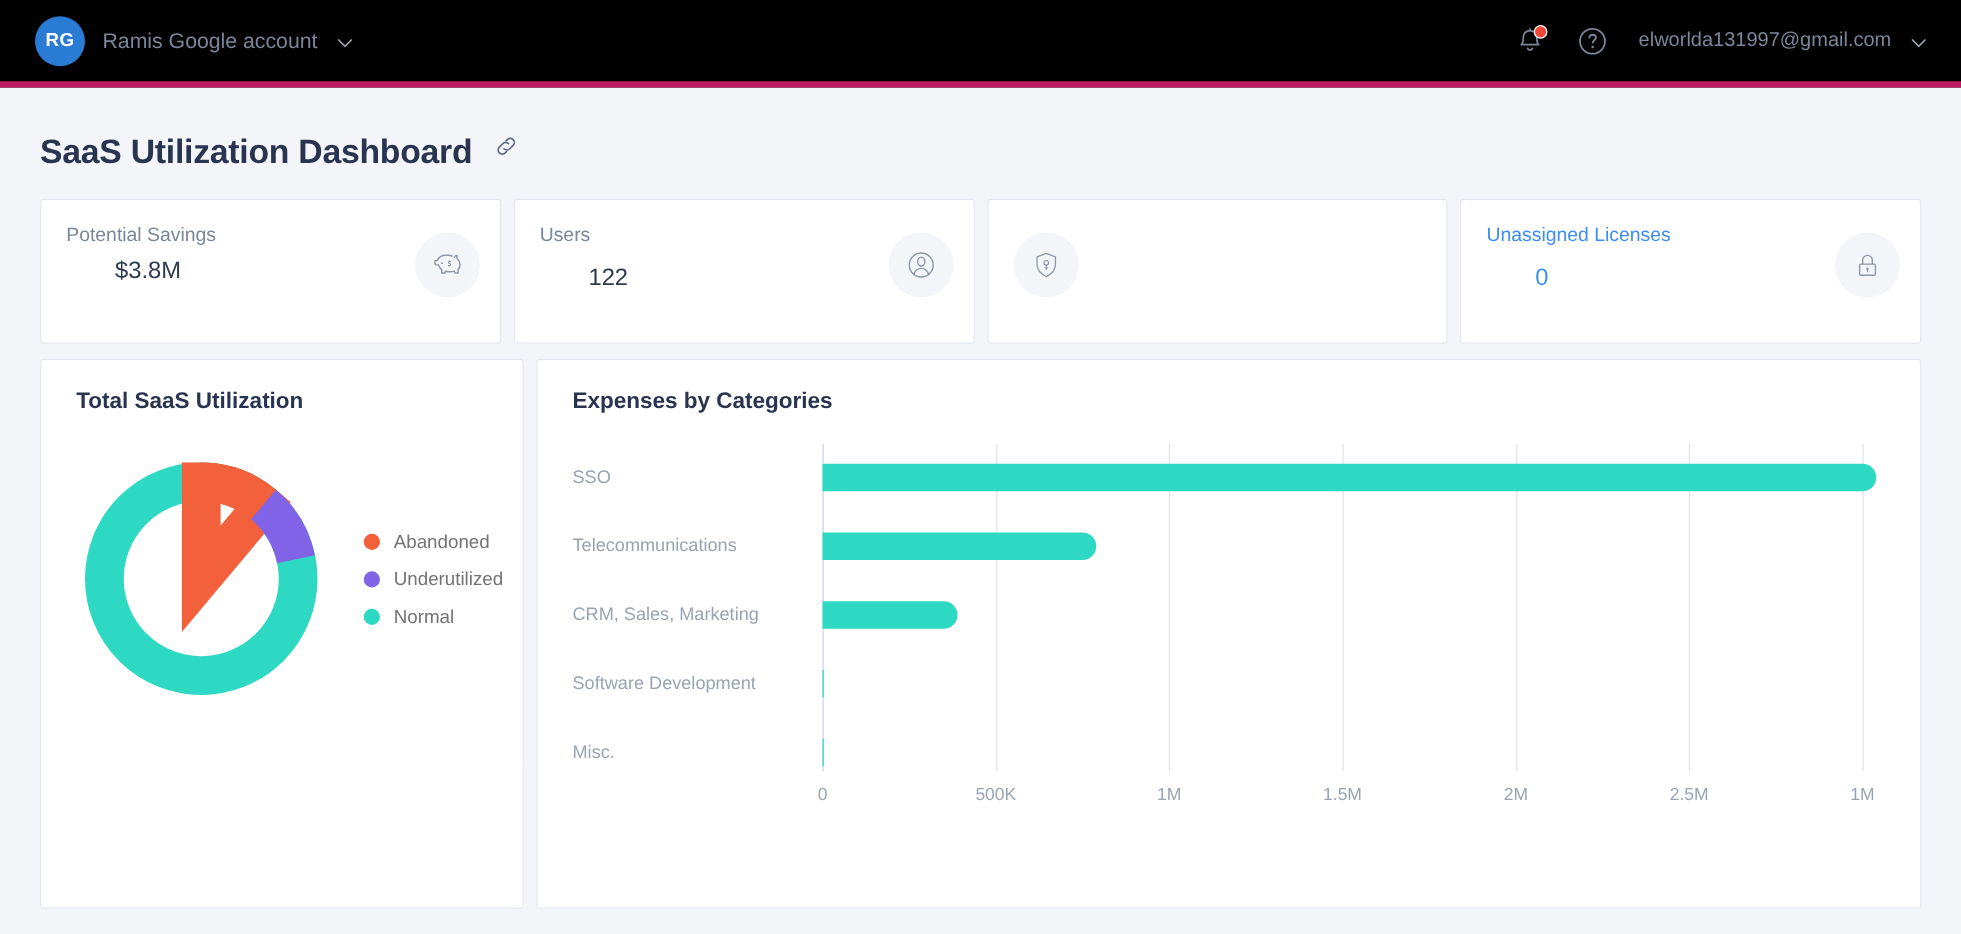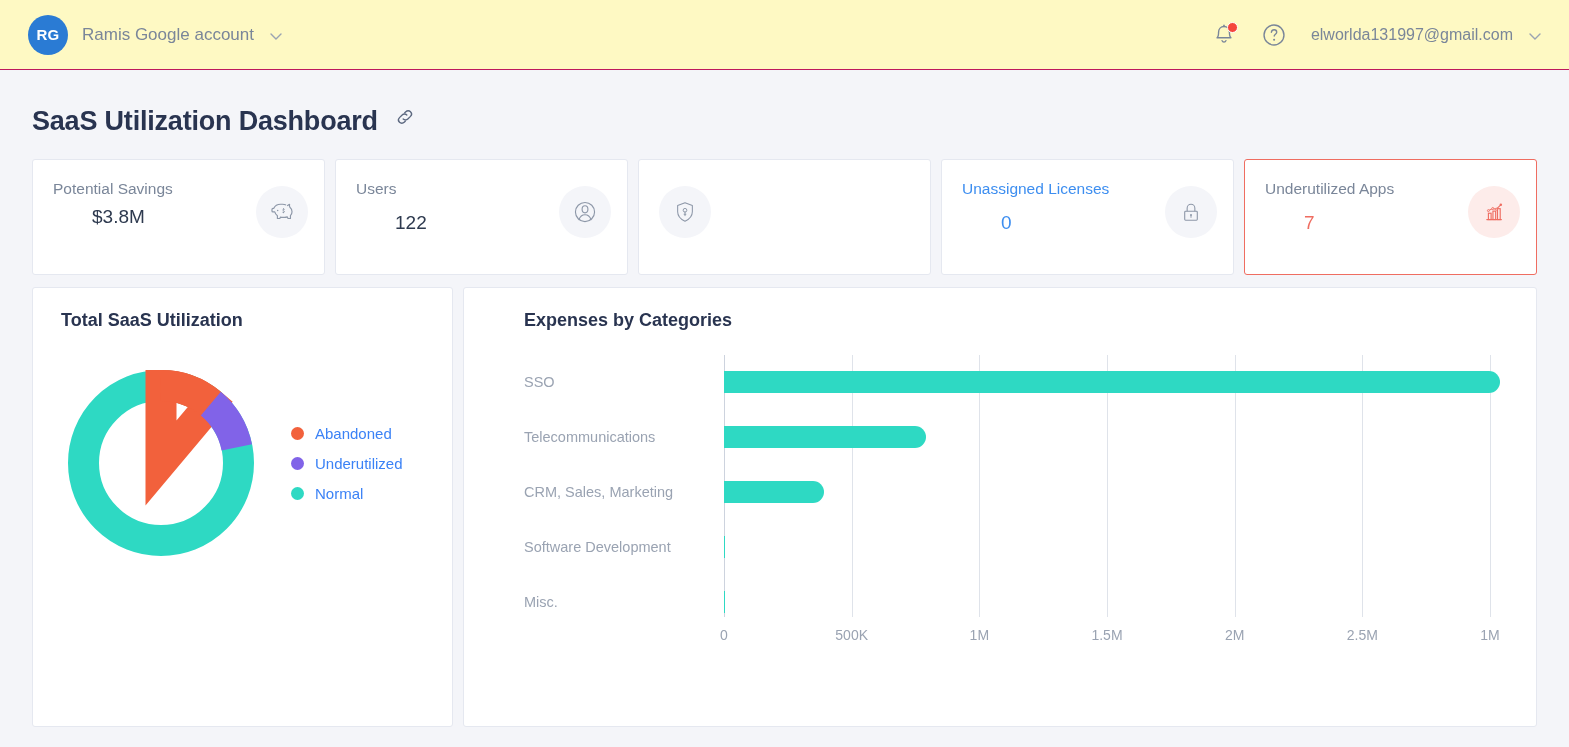--- a/index.html
+++ b/index.html
@@ -5,24 +5,24 @@
   * { box-sizing: border-box; margin: 0; padding: 0; }
   html, body {
     width: 1569px; height: 747px;
     background: #f4f5f9;
     font-family: "Liberation Sans", sans-serif;
     overflow: hidden;
   }
 
   
   .topbar {
-    height: 70px; background: #fef9c3;
+    height: 70px; background: #000000;
     display: flex; align-items: center; justify-content: space-between;
     padding: 0 28px 0 28px;
-    border-bottom: 1px solid #be185d;
+    border-bottom: 5px solid #be185d;
   }
   .acct { display: flex; align-items: center; gap: 14px; cursor: pointer; }
   .avatar {
     width: 40px; height: 40px; border-radius: 50%;
     background: #2a7bd4; color: #fff;
     display: flex; align-items: center; justify-content: center;
     font-size: 15px; font-weight: bold; letter-spacing: .3px;
   }
   .acct-name { font-size: 17px; color: #7a8699; }
   .chev { width: 14px; height: 14px; display: inline-block; }
@@ -64,29 +64,29 @@
     width: 52px; height: 52px; border-radius: 50%;
     background: #f4f5f9; display: flex; align-items: center; justify-content: center;
     margin-top: 8px; flex: 0 0 auto;
   }
   .card.alert .ibubble { background: #fdecea; }
 
   
   .panels { display: flex; gap: 10px; margin-top: 12px; }
   .panel { background: #fff; border: 1px solid #e5e8f0; border-radius: 3px; height: 440px; }
   .panel-title { font-size: 18px; font-weight: bold; color: #293450; padding: 22px 0 0 28px; }
-  .panel-left { width: 421px; }
-  .panel-right { flex: 1; padding-left: 32px; }
+  .panel-left { width: 387px; }
+  .panel-right { flex: 1; }
 
   
   .donut-wrap { display: flex; align-items: center; padding-left: 32px; margin-top: 36px; }
   .legend { margin-left: 34px; display: flex; flex-direction: column; gap: 13px; }
   .lg-item { display: flex; align-items: center; gap: 11px; }
   .lg-dot { width: 13px; height: 13px; border-radius: 50%; }
-  .lg-txt { font-size: 15px; color: #3b82f6; }
+  .lg-txt { font-size: 15px; color: #737373; }
 
   
   .barchart { padding: 24px 46px 0 28px; position: relative; }
   .bc-grid { position: relative; height: 262px; display: flex; }
   .bc-cats { width: 200px; flex: 0 0 200px; position: relative; }
   .bc-cat {
     position: absolute; left: 0; font-size: 14.5px; color: #9aa3b2;
     transform: translateY(-50%); white-space: nowrap;
   }
   .bc-plot { position: relative; flex: 1; }
@@ -207,39 +207,20 @@
         <svg viewBox="0 0 32 32" width="28" height="28">
           <rect x="8.8" y="15.2" width="14.4" height="10.2" rx="1" fill="none" stroke="#8d97a8" stroke-width="1.25"></rect>
           <path d="M11.6 15.2v-3.6a4.4 4.4 0 0 1 8.8 0v3.6" fill="none" stroke="#8d97a8" stroke-width="1.25"></path>
           <circle cx="16" cy="19.4" r="1.15" fill="#8d97a8"></circle>
           <path d="M16 20.2v1.9" stroke="#8d97a8" stroke-width="1.1" stroke-linecap="round"></path>
         </svg>
       </div>
     </div>
 
 
-    <div class="card alert">
-      <div class="cardbody">
-        <div class="label">Underutilized Apps</div>
-        <div class="value">7</div>
-      </div>
-      <div class="ibubble">
-        <svg viewBox="0 0 32 32" width="28" height="28">
-          <path d="M7.8 24.6h16.6" stroke="#ef6d61" stroke-width="1.4" stroke-linecap="round"></path>
-          <rect x="9.6" y="17.4" width="3.1" height="7.2" fill="none" stroke="#ef6d61" stroke-width="1.3"></rect>
-          <rect x="14.8" y="15" width="3.1" height="9.6" fill="none" stroke="#ef6d61" stroke-width="1.3"></rect>
-          <rect x="20" y="12.2" width="3.1" height="12.4" fill="none" stroke="#ef6d61" stroke-width="1.3"></rect>
-          <path d="M9.6 14.4 14.6 12 18.6 12.8 23.8 7.8" fill="none" stroke="#ef6d61" stroke-width="1.2" stroke-linecap="round" stroke-linejoin="round"></path>
-          <circle cx="9.6" cy="14.4" r="1.15" fill="#fdecea" stroke="#ef6d61" stroke-width="1"></circle>
-          <circle cx="14.6" cy="12" r="1.15" fill="#fdecea" stroke="#ef6d61" stroke-width="1"></circle>
-          <circle cx="18.6" cy="12.8" r="1.15" fill="#fdecea" stroke="#ef6d61" stroke-width="1"></circle>
-          <circle cx="23.8" cy="7.8" r="1.4" fill="#ef6d61"></circle>
-        </svg>
-      </div>
-    </div>
   </div>
 
   <div class="panels">
 
     <div class="panel panel-left">
       <div class="panel-title">Total SaaS Utilization</div>
 
       <div class="donut-wrap">
         <svg width="192" height="192" viewBox="0 0 192 192">
 

